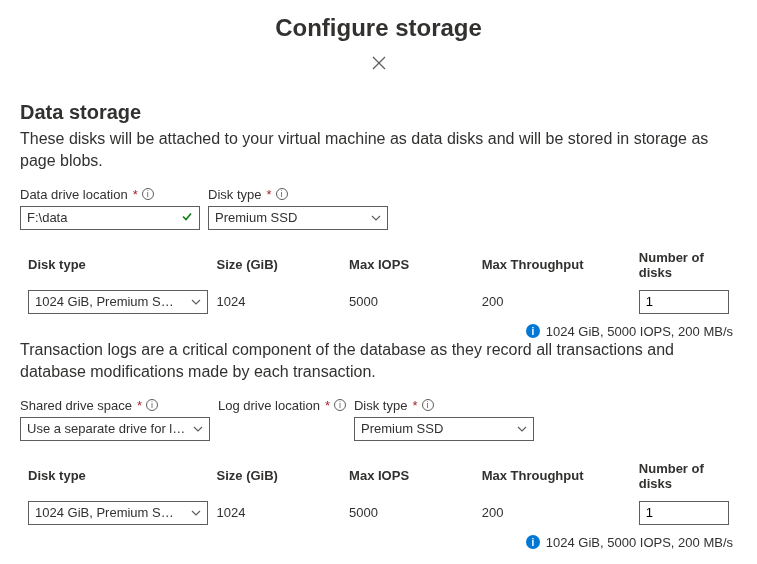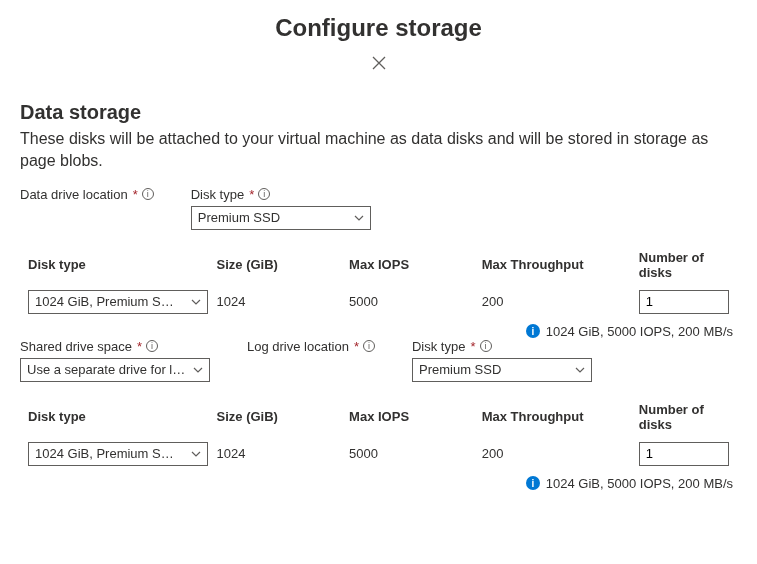--- a/index.html
+++ b/index.html
@@ -10,21 +10,21 @@
     color: #323130;
     background: #fff;
     width: 757px;
   }
   .panel { padding: 10px 20px 20px 20px; position: relative; }
   .header { display:flex; align-items:center; justify-content:space-between;flex-direction:column; }
   .title { font-size: 24px; font-weight: 600; margin: 4px 0 14px 0; }
   .close { font-size: 18px; padding: 6px; cursor: pointer; color:#605e5c; margin-top:-8px; }
   .section-title { font-size: 20px; font-weight: 600; margin-top: 20px; margin-bottom: 4px; }
   .section-desc { font-size: 16px; color: #323130; margin-bottom: 14px; line-height: 1.4; }
-  .field-row { display:flex; gap: 37px; margin-bottom: 10px; }
+  .field-row { display:flex; gap: 8px; margin-bottom: 10px; }
   .field { display:flex; flex-direction: column; }
   .label-row { display:flex; align-items:center; gap:4px; margin-bottom:4px; font-size:13px; }
   .req { color:#a4262c; margin-left:1px; }
   .info-icon {
     width:12px; height:12px; border:1px solid #605e5c; border-radius:50%;
     display:inline-flex; align-items:center; justify-content:center;
     font-size:9px; color:#605e5c; line-height:1;
   }
   .control {
     height: 24px; border: 1px solid #605e5c; background:#fff;
@@ -78,20 +78,28 @@
   <div class="section-title">Data storage</div>
   <div class="section-desc">These disks will be attached to your virtual machine as data disks and will be stored in storage as page blobs.</div>
 
   <div class="field-row">
     <div class="field">
       <div class="label-row">
         <span>Data drive location</span>
         <span class="req">*</span>
         <span class="info-icon">i</span>
       </div>
+      <div class="control w180">
+        <span>F:\data</span>
+        <span class="check-green">
+          <svg width="12" height="12" viewBox="0 0 12 12">
+              <path d="M2 6 L5 9 L10 3" stroke="#107c10" stroke-width="1.6" fill="none"></path>
+            </svg>
+        </span>
+      </div>
     </div>
     <div class="field">
       <div class="label-row">
         <span>Disk type</span>
         <span class="req">*</span>
         <span class="info-icon">i</span>
       </div>
       <div class="control w180">
         <span>Premium SSD</span>
         <span class="chevron">
@@ -129,20 +137,21 @@
         <input class="input w90" value="1" style="">
       </div>
     </div>
     <div class="summary-row">
       <span class="info-blue">i</span>
       <span>1024 GiB, 5000 IOPS, 200 MB/s</span>
     </div>
   </div>
 
 
+  <div class="section-desc">Transaction logs are a critical component of the database as they record all transactions and database modifications made by each transaction.</div>
 
   <div class="field-row">
     <div class="field">
       <div class="label-row">
         <span>Shared drive space</span>
         <span class="req">*</span>
         <span class="info-icon">i</span>
       </div>
       <div class="control w190">
         <span class="ellipsis" style="max-width:160px">Use a separate drive for lo...</span>

